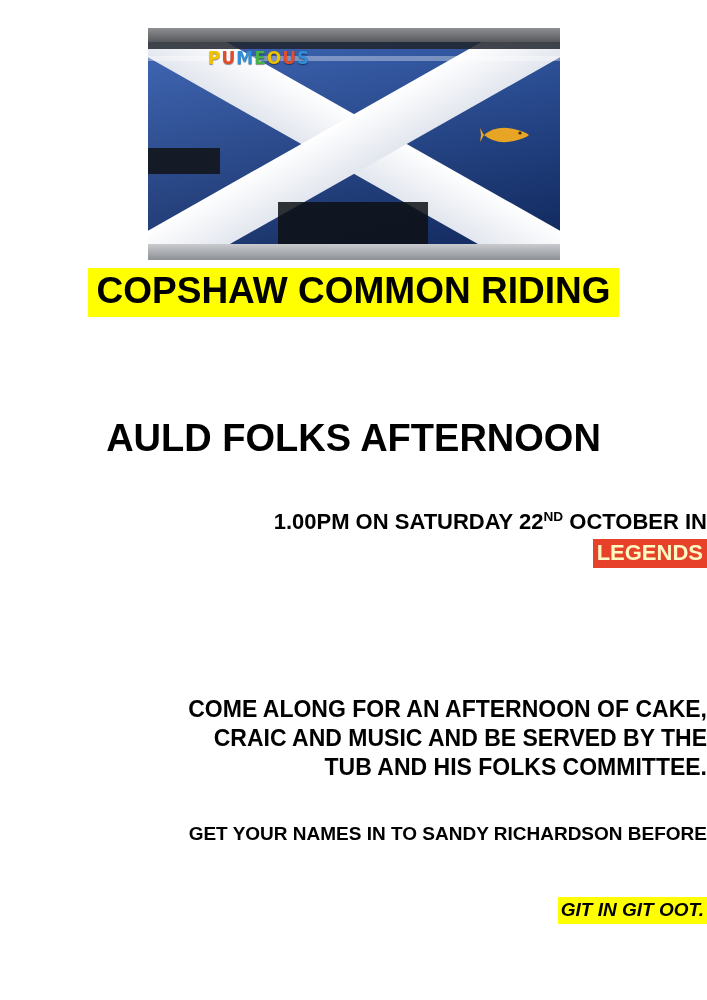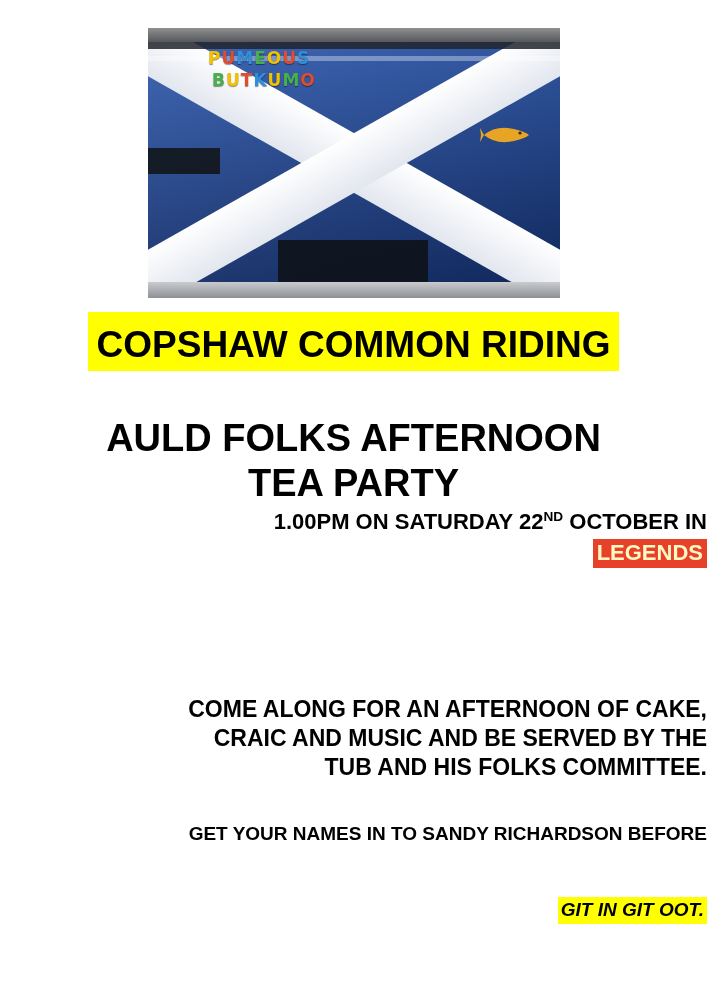--- a/index.html
+++ b/index.html
@@ -21,21 +21,21 @@
     height: 1000px;
     box-sizing: border-box;
   }
 
   
   .photo-wrap {
     position: absolute;
     left: 148px;
     top: 28px;
     width: 412px;
-    height: 270px;
+    height: 232px;
     overflow: hidden;
     background: #1a3f8f;
   }
   .flag-photo {
     position: absolute;
     inset: 0;
     background: #1c46a0;
   }
   
   .flag-photo .field {
@@ -134,23 +134,22 @@
     left: 0; top: 268px;
     width: 100%;
     text-align: center;
   }
   .title-highlight {
     display: inline-block;
     background: #ffff00;
     font-size: 37px;
     font-weight: bold;
     letter-spacing: 0px;
-    padding: 13px 9px 5px 9px;
+    padding: 3px 9px 5px 9px;
     line-height: 1.1;
-    margin-top: 44px;
   }
 
   
   .headline {
     position: absolute;
     left: 0; top: 372px;
     width: 100%;
     text-align: center;
     font-size: 38px;
     font-weight: bold;
@@ -225,40 +224,36 @@
       <div class="photo-top-strip2"></div>
       <div class="photo-stripe-light"></div>
       <div class="photo-left-dark"></div>
       <div class="photo-mid-dark"></div>
       <div class="photo-bottom-strip"></div>
 
       <div class="banner-letters">
         <div class="row row1">
           <span style="color:#f2c200">P</span><span style="color:#e24b2c">U</span><span style="color:#2f8fd8">M</span><span style="color:#48b04a">E</span><span style="color:#f2c200">O</span><span style="color:#e24b2c">U</span><span style="color:#2f8fd8">S</span>
         </div>
-        <div class="row row2">
-          <span style="color:#48b04a">B</span><span style="color:#f2c200">U</span><span style="color:#e24b2c">T</span><span style="color:#2f8fd8">K</span><span style="color:#f2c200">U</span><span style="color:#48b04a">M</span><span style="color:#e24b2c">O</span>
-        </div>
       </div>
 
       <svg class="fish" viewBox="0 0 52 22">
         <path d="M4 11 Q16 1 34 5 Q46 8 49 11 Q46 14 34 17 Q16 21 4 11 Z" fill="#e8a424"></path>
         <path d="M4 11 L0 4 L1 11 L0 18 Z" fill="#e8a424"></path>
         <circle cx="40" cy="9" r="1.6" fill="#3a2a10"></circle>
       </svg>
     </div>
   </div>
 
   <div class="title-row">
     <span class="title-highlight">COPSHAW COMMON RIDING</span>
   </div>
 
   <div class="headline">
     <div>AULD FOLKS AFTERNOON</div>
-    <div>TEA PARTY</div>
   </div>
 
   <div class="block when">
     <div>
       <span>1.00PM ON SATURDAY 22</span><sup>ND</sup><span> OCTOBER IN</span>
     </div>
     <div class="venue-line">
       <span class="venue">LEGENDS</span>
     </div>
   </div>

